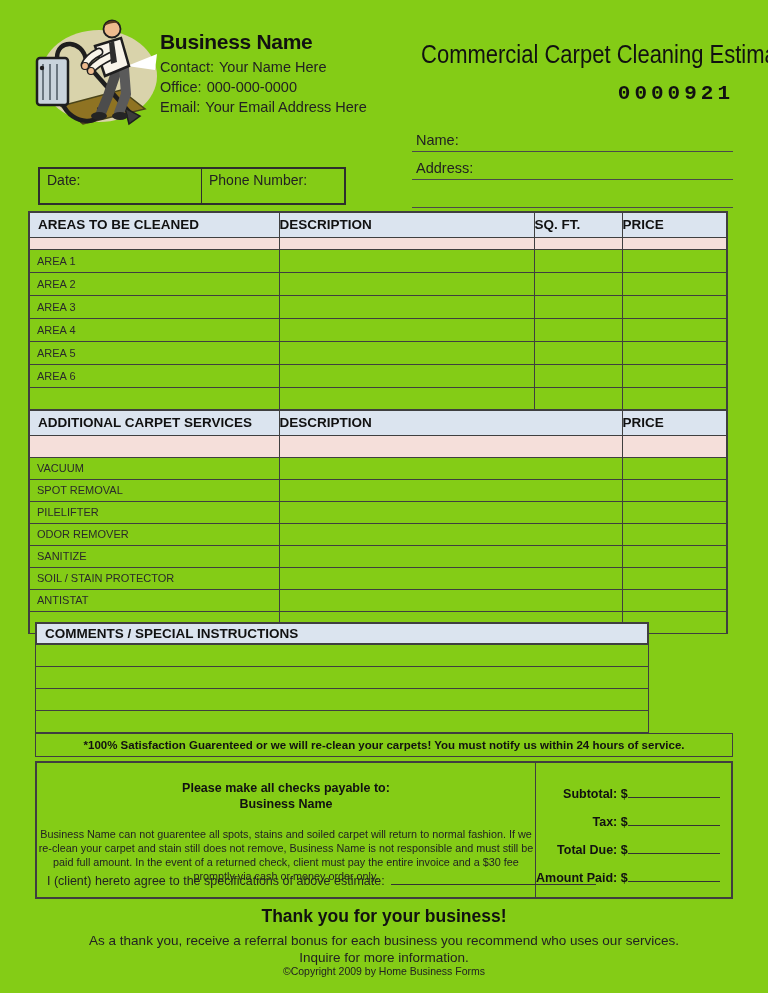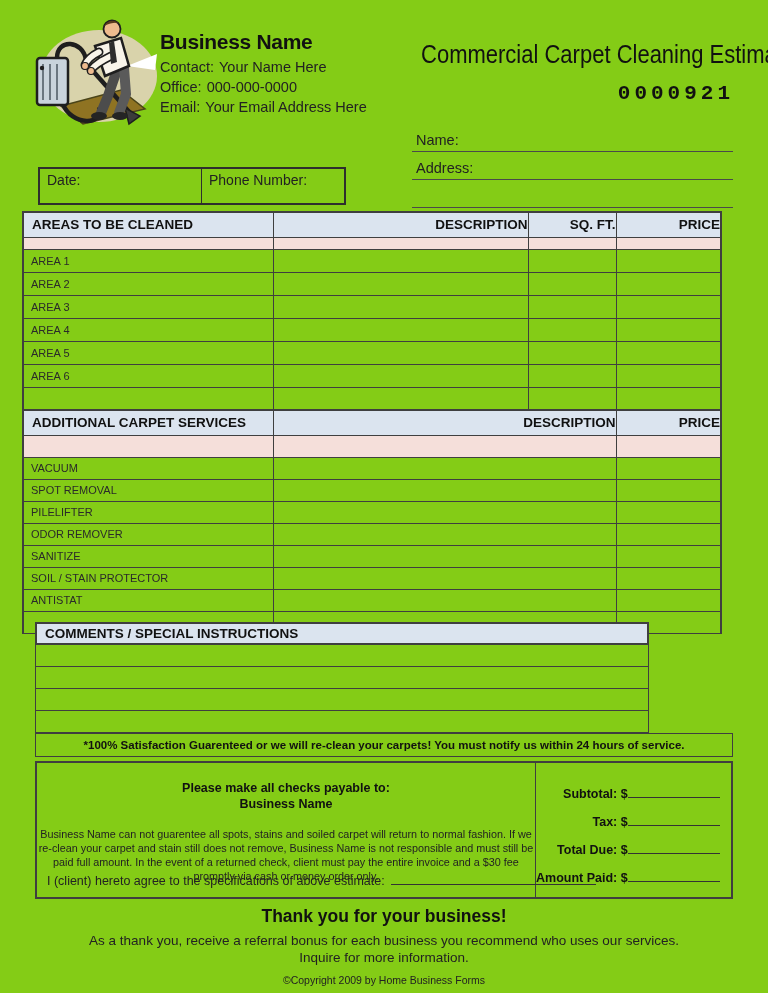--- a/index.html
+++ b/index.html
@@ -26,25 +26,25 @@
   .underline-row { height:28px; border-bottom:1.6px solid #4a4a4a; display:flex; align-items:flex-end; }
   .underline-row .lbl { font-size:14.5px; color:#222; padding:0 0 3px 4px; }
 
   .date-phone-box { position:absolute; left:38px; top:167px; width:308px; height:38px;
                     border:2px solid #2e2e2e; display:flex; }
   .dp-cell { font-size:14px; color:#222; padding:3px 0 0 7px; }
   .dp-cell.first { width:162px; border-right:1.5px solid #2e2e2e; }
   .dp-cell.second { flex:1; }
 
   
-  table.form-table { position:absolute; left:22px; border-collapse:collapse; width:698px;
+  table.form-table { position:absolute; left:28px; border-collapse:collapse; width:698px;
                      table-layout:fixed;border-radius:11px; }
   table.form-table th, table.form-table td { border:1px solid var(--border, #3f3f3f); }
   table.form-table th { background:var(--header-bg, #dbe4ef); height:25px; font-size:13.5px;
-                        font-weight:bold; color:#111; text-align:right;
+                        font-weight:bold; color:#111; text-align:left;
                         border-top-width:2px; border-bottom-width:1.6px; }
   table.form-table th:first-child { text-align:left; padding-left:8px; border-left-width:2px; }
   table.form-table th:last-child { border-right-width:2px; }
   table.form-table tr.pink-row td { background:var(--pink-row-bg, #f5dfda); height:12px; }
   table.form-table td { height:23px; font-size:11px; color:#2a2a2a; padding-left:7px; }
   table.form-table td:first-child { border-left-width:2px; }
   table.form-table td:last-child { border-right-width:2px; }
   table.form-table tr:last-child td { border-bottom-width:1.6px; }
   #areas-table { top:211px; }
   #services-table { top:409px; }
@@ -76,21 +76,21 @@
   .payment-right { flex:1; padding-top:21px; }
   .total-row { height:28px; text-align:right; padding-right:22px; white-space:nowrap; }
   .total-label { font-size:12.5px; font-weight:bold; color:#111; }
   .total-line { display:inline-block; width:92px; border-bottom:1.4px solid #333; height:12px; }
 
   
   .footer { position:absolute; left:0; top:906px; width:768px; text-align:center; }
   .thanks { font-size:17.5px; font-weight:bold; color:#111; }
   .referral { font-size:13.5px; color:#222; margin-top:6px; }
   .inquire { font-size:13.5px; color:#222; margin-top:2px; }
-  .copyright { font-size:10.5px; color:#222; margin-top:9px; }
+  .copyright { font-size:10.5px; color:#222; }
 </style>
 </head>
 <body>
 
 <div class="page">
 
   <svg class="logo" viewBox="0 0 126 120">
     <ellipse cx="66" cy="64" rx="58" ry="46" fill="#d9d3ab"></ellipse>
     <polygon points="124,42 94,54 122,58" fill="#ffffff"></polygon>
     <polygon points="28,94 88,78 112,97 50,112" fill="#8f7322" stroke="#4a4419" stroke-width="1.5"></polygon>

